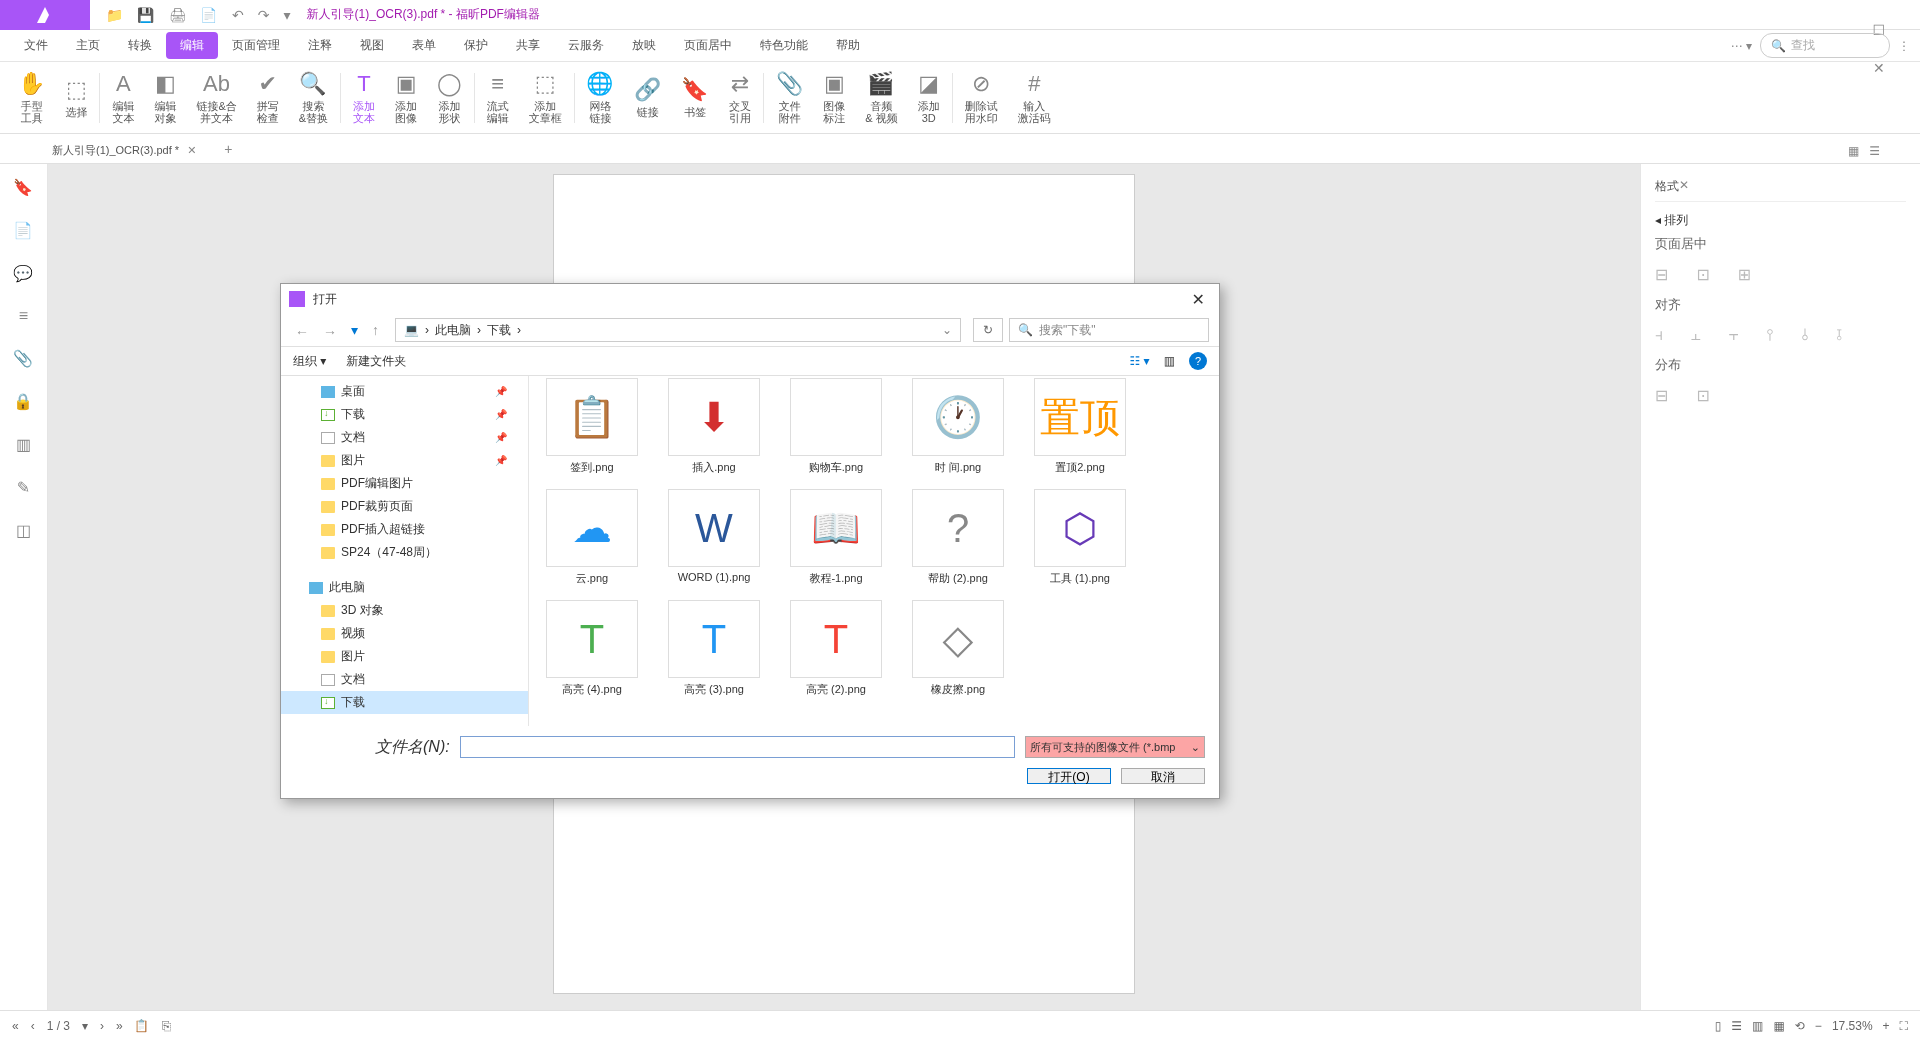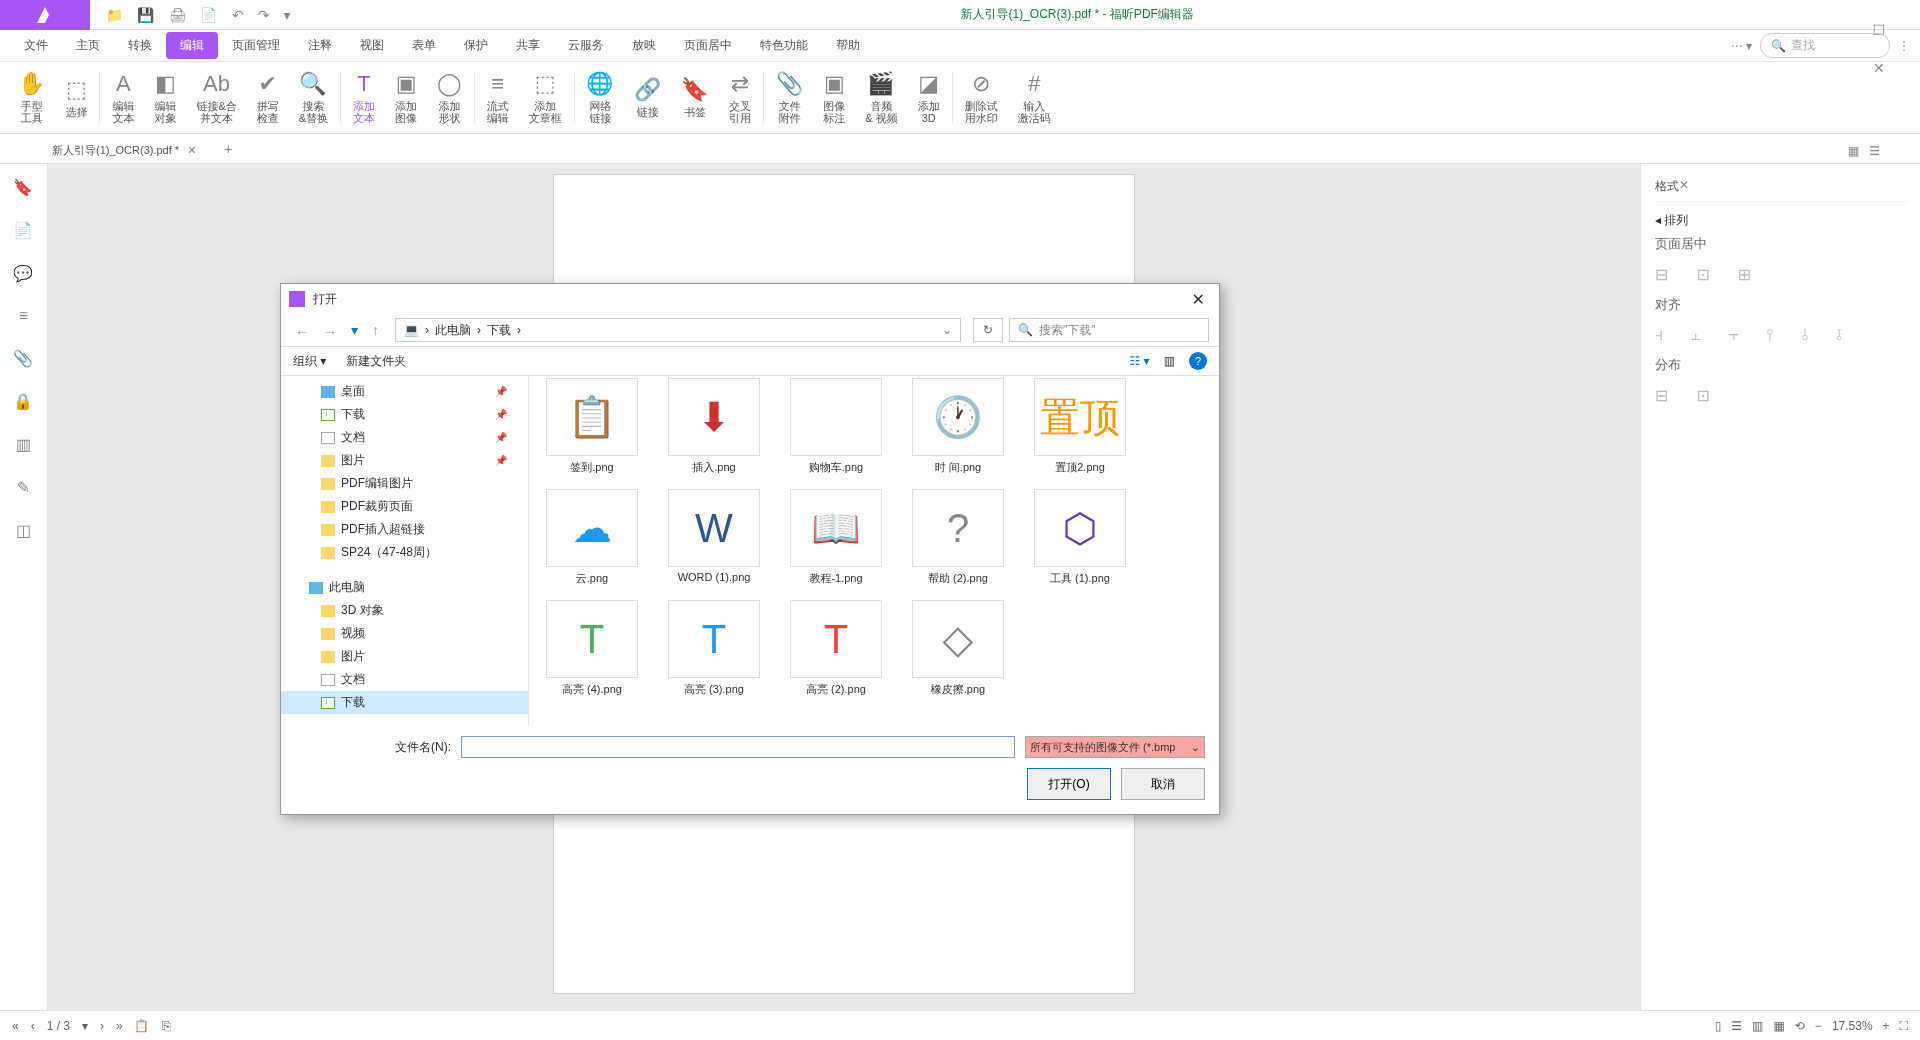--- a/index.html
+++ b/index.html
@@ -3,21 +3,21 @@
 <meta charset="utf-8">
 <style>
 * { margin: 0; padding: 0; box-sizing: border-box; font-family: "Microsoft YaHei", sans-serif; }
 body { width: 1920px; height: 1040px; background: #f5f5f5; overflow: hidden; position: relative; font-size: 12px; color: #333; }
 
 
 .titlebar { height: 30px; background: #fff; display: flex; align-items: center; border-bottom: 1px solid #e0e0e0; }
 .titlebar .logo { width: 90px; height: 30px; background: #a855f7; display: flex; align-items: center; justify-content: center; }
 .titlebar .quick-icons { display: flex; gap: 14px; padding: 0 16px; }
 .titlebar .quick-icons span { color: #888; cursor: pointer; font-size: 14px; }
-.titlebar .center { flex: 1; text-align: center; color: #15803d; font-size: 12px; }
+.titlebar .center { flex: 1; text-align: left; color: #a21caf; font-size: 12px; }
 .titlebar .right { display: flex; align-items: center; gap: 14px; padding-right: 10px; flex-direction: column; }
 .user-badge { background: #a855f7; color: #fff; border-radius: 10px; padding: 2px 10px; font-size: 11px; }
 .win-btn { color: #888; font-size: 14px; cursor: pointer; padding: 4px; }
 
 
 .menubar { height: 32px; background: #fff; display: flex; align-items: center; padding: 0 10px; border-bottom: 1px solid #e5e5e5; }
 .menubar .mitem { padding: 5px 14px; cursor: pointer; color: #555; font-size: 12px; }
 .menubar .mitem.active { background: #a855f7; color: #fff; border-radius: 4px; }
 .menubar .right-tools { margin-left: auto; display: flex; align-items: center; gap: 8px; }
 .menubar .search { border: 1px solid #ccc; border-radius: 12px; padding: 3px 10px; width: 130px; display: flex; align-items: center; gap: 5px; color: #aaa; }
@@ -82,25 +82,25 @@
 .ticon.download { background: #fff; border: 1px solid #5cb034; position: relative; }
 .ticon.download::after { content: "↓"; position: absolute; color: #5cb034; font-size: 9px; left: 2px; top: -2px; }
 .ticon.doc { background: #fff; border: 1px solid #aaa; }
 .ticon.pc { background: #5eb6e4; }
 .dlg-files { flex: 1; overflow-y: auto; padding: 0 14px; position: relative; }
 .file-grid { display: flex; flex-wrap: wrap; gap: 10px 24px; }
 .file-item { width: 98px; display: flex; flex-direction: column; align-items: center; gap: 4px; cursor: pointer; padding: 2px; }
 .file-item .thumb { width: 92px; height: 78px; background: #fff; border: 1px solid #ddd; display: flex; align-items: center; justify-content: center; font-size: 40px; }
 .file-item .fname { font-size: 11px; color: #333; text-align: center; white-space: nowrap; overflow: hidden; text-overflow: ellipsis; width: 100%; }
 .dlg-footer { padding: 10px 14px; display: flex; align-items: center; gap: 10px; }
-.dlg-footer .fnlabel { font-size: 12px; margin-left: 100px; }
+.dlg-footer .fnlabel { font-size: 16px; margin-left: 80px; font-style: italic; }
 .dlg-footer .fninput { flex: 1; height: 22px; border: 1px solid #7a9fd4; padding: 0 6px; }
 .dlg-footer .ftype { width: 180px; height: 22px; border: 1px solid #aaa; font-size: 11px; padding: 0 4px; display: flex; align-items: center; justify-content: space-between; background: #fca5a5; }
 .dlg-buttons { display: flex; justify-content: flex-end; gap: 10px; padding: 0 14px 14px; }
-.dlg-buttons button { width: 84px; height: 32px; font-size: 12px; cursor: pointer; background: #efefef; border: 1px solid #aaa; }
+.dlg-buttons button { width: 84px; height: 16px; font-size: 12px; cursor: pointer; background: #efefef; border: 1px solid #aaa; }
 .dlg-buttons button.primary { border: 1px solid #0078d4; }
 </style>
 </head>
 <body>
 
 <div class="titlebar">
   <div class="logo">
     <svg width="20" height="20" viewBox="0 0 20 20">
         <path d="M2 18 L10 2 L14 10 L10 18 Z" fill="#fff"></path>
       </svg>

